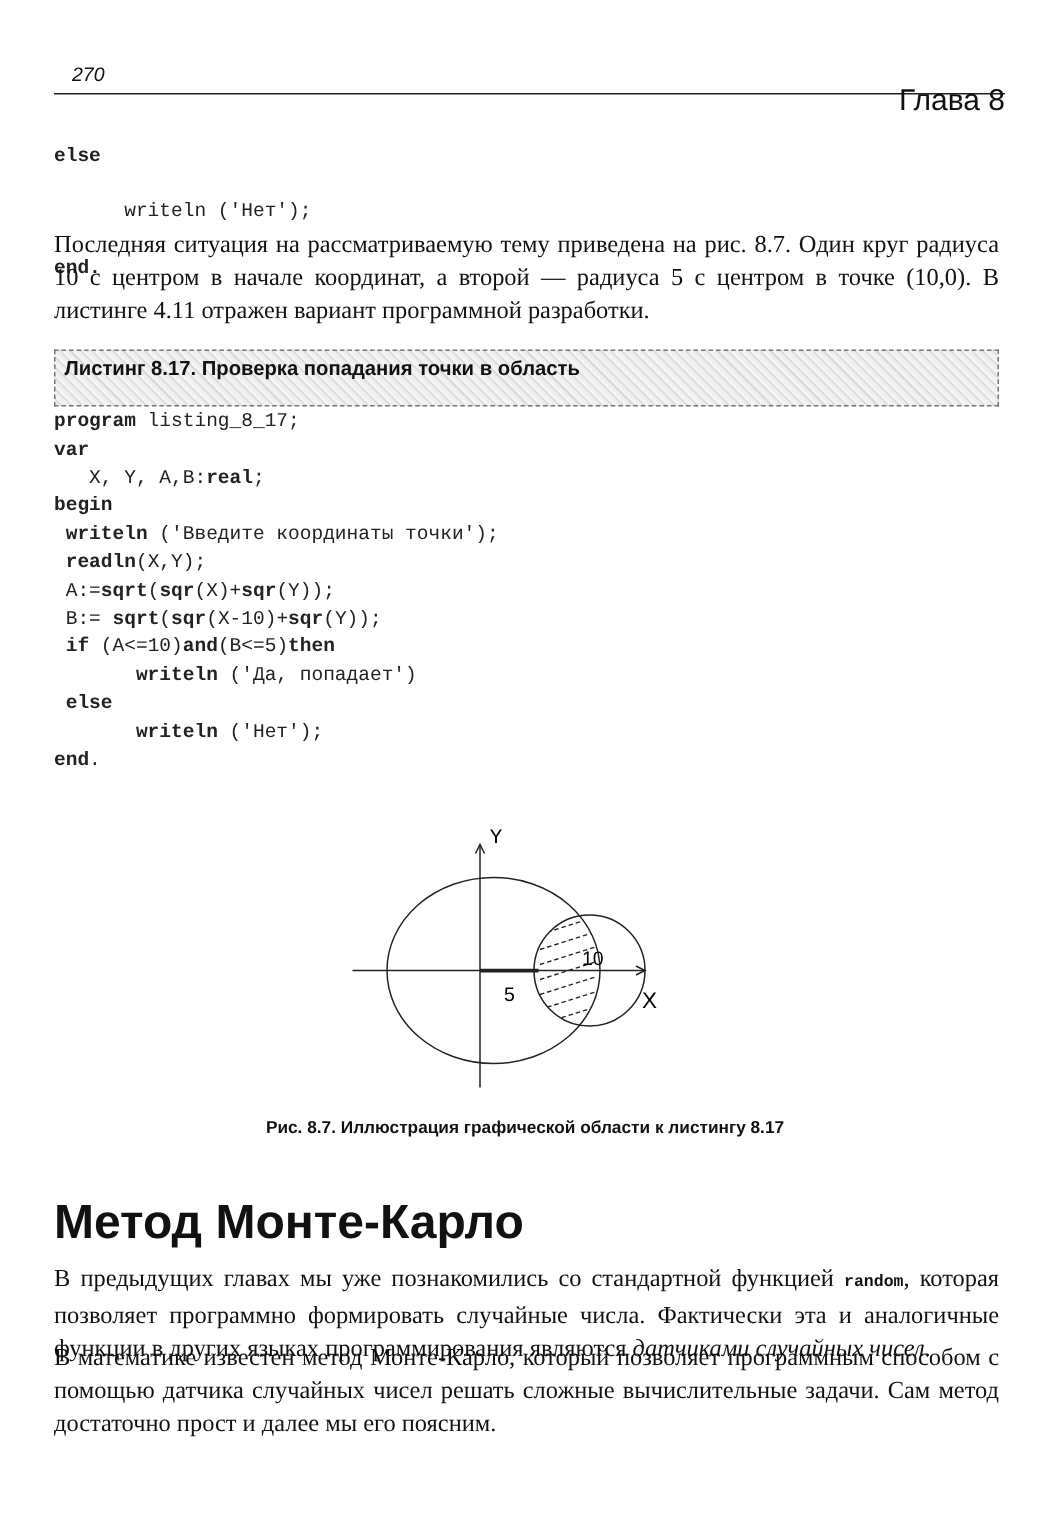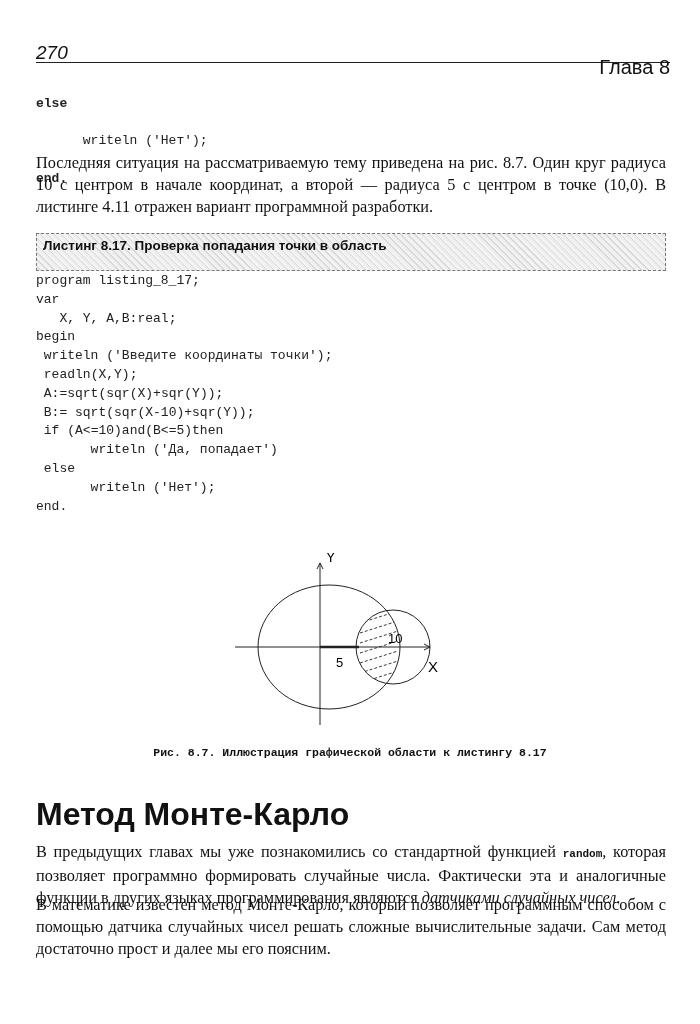--- a/index.html
+++ b/index.html
@@ -1,26 +1,26 @@
 <!DOCTYPE html>
 <html><head>
 <meta charset="utf-8">
 <style>
   html, body { margin:0; padding:0; background:#fff; }
   body { width:700px; height:1024px; position:relative; overflow:hidden; color:#111; }
   .header { position:absolute; left:36px; right:30px; top:40px; height:22px; border-bottom:1.5px solid #222; }
-  .pnum { position:absolute; left:0; top:2px; font-family:"Liberation Sans", sans-serif; font-style:italic; font-size:19px; }
+  .pnum { position:absolute; left:12px; top:2px; font-family:"Liberation Sans", sans-serif; font-style:italic; font-size:13px; }
   .chap { position:absolute; right:0; top:16px; font-family:"Liberation Sans", sans-serif; font-size:20px; }
   .code { position:absolute; left:36px; font-family:"Liberation Mono", monospace; font-size:13px; line-height:18.8px; white-space:pre; color:#222; }
-  .code b { font-weight:normal; }
+  .code b { font-weight:bold; }
   .para { position:absolute; left:36px; width:630px; font-family:"Liberation Serif", serif; font-size:16.3px; line-height:22px; text-align:justify; }
   .listing-bar { position:absolute; left:36px; width:630px; top:233px; height:38px; border:1px dashed #777;
     background: repeating-linear-gradient(45deg,#eee 0 2px,#d8d8d8 2px 3px,#f4f4f4 3px 5px);
     font-family:"Liberation Sans", sans-serif; font-weight:bold; font-size:13.5px; line-height:23px; padding-left:6px; box-sizing:border-box; }
-  .caption { position:absolute; left:0; width:700px; top:746px; text-align:center; font-family:Liberation Mono, monospace; font-size:11.5px; font-weight:bold; }
+  .caption { position:absolute; left:0; width:700px; top:746px; text-align:center; font-family:Liberation Sans, sans-serif; font-size:11.5px; font-weight:bold; }
   .h2 { position:absolute; left:36px; top:796px; font-family:"Liberation Sans", sans-serif; font-weight:bold; font-size:32px; }
   .mono-inline { font-family:"Liberation Mono", monospace; font-weight:bold; font-size:11px; }
   .fig { position:absolute; left:230px; top:553px; }
 </style>
 </head>
 <body>
 
 <div class="header">
   <span class="pnum">270</span>
   <span class="chap">Глава 8</span>

